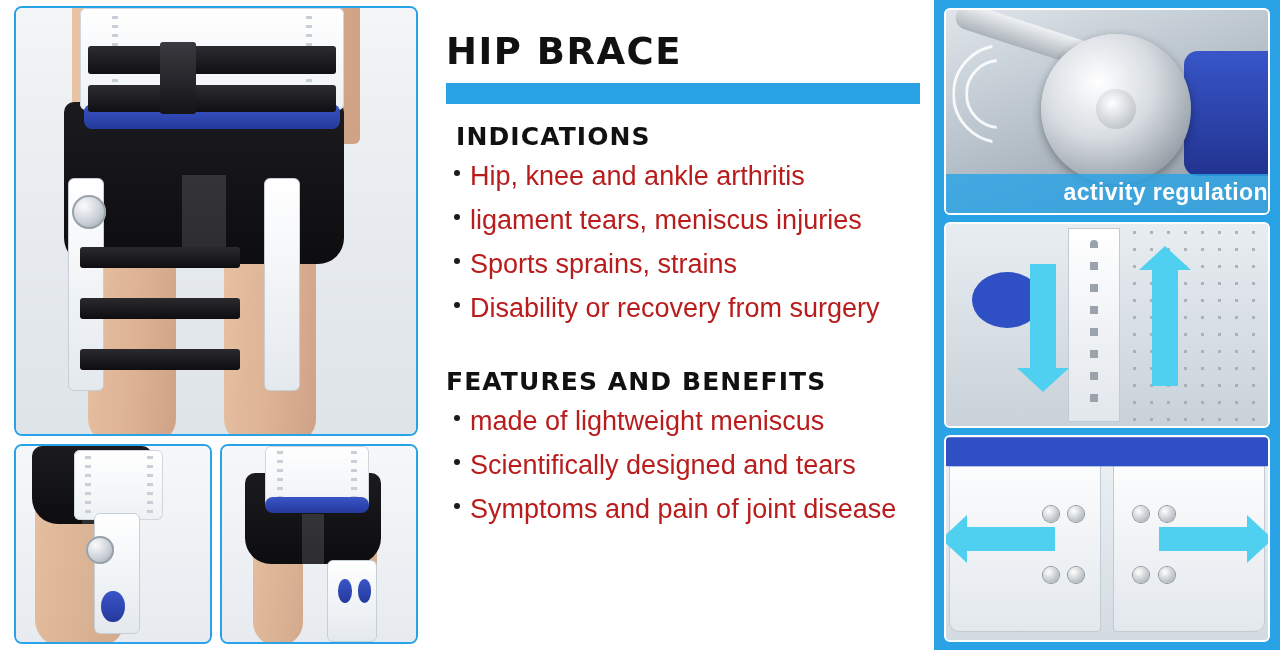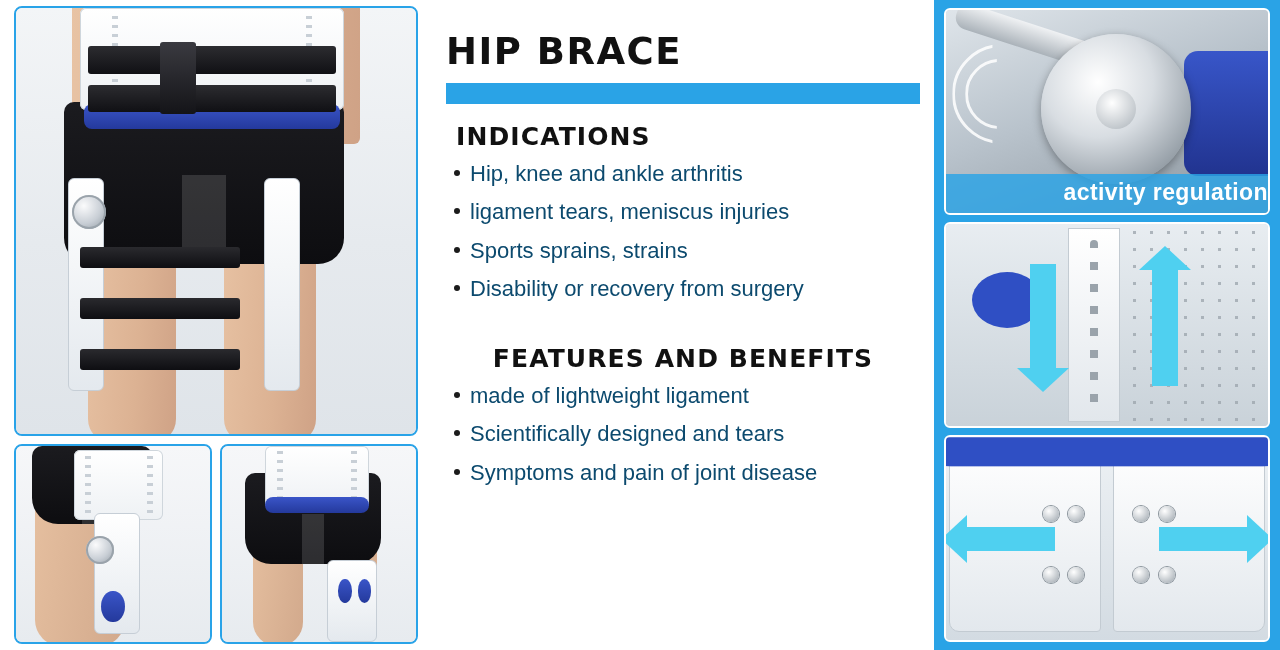--- a/index.html
+++ b/index.html
@@ -142,26 +142,26 @@
   }
   .section-head {
     font-size: 25px;
     font-weight: bold;
     letter-spacing: 1.1px;
     color: #111;
     font-family: "DejaVu Sans", sans-serif;
     padding-left: 10px;
     margin-bottom: 10px;
   }
-  .section-head.center { text-align: center; padding-left: 0; }
+  .section-head.center { text-align: left; padding-left: 0; }
   ul.bullets { list-style: none; }
   ul.bullets li {
     position: relative;
-    font-size: 22px;
-    color: #0c4a6e;
+    font-size: 27px;
+    color: #b91c1c;
     padding: 0 0 0 24px;
     margin-bottom: 13px;
     line-height: 1.15;
   }
   ul.bullets li:before {
     content: "";
     position: absolute;
     left: 8px; top: 9px;
     width: 6px; height: 6px;
     border-radius: 50%;
@@ -357,21 +357,21 @@
       <li>Hip, knee and ankle arthritis</li>
       <li>ligament tears, meniscus injuries</li>
       <li>Sports sprains, strains</li>
       <li>Disability or recovery from surgery</li>
     </ul>
 
     <div class="gap"></div>
 
     <h2 class="section-head center">FEATURES AND BENEFITS</h2>
     <ul class="bullets">
-      <li>made of lightweight ligament</li>
+      <li>made of lightweight meniscus</li>
       <li>Scientifically designed and tears</li>
       <li>Symptoms and pain of joint disease</li>
     </ul>
   </div>
 
   <div class="right-col">
 
     <div class="rcard">
       <div class="dial-bg"></div>
       <div class="pad-blue"></div>

